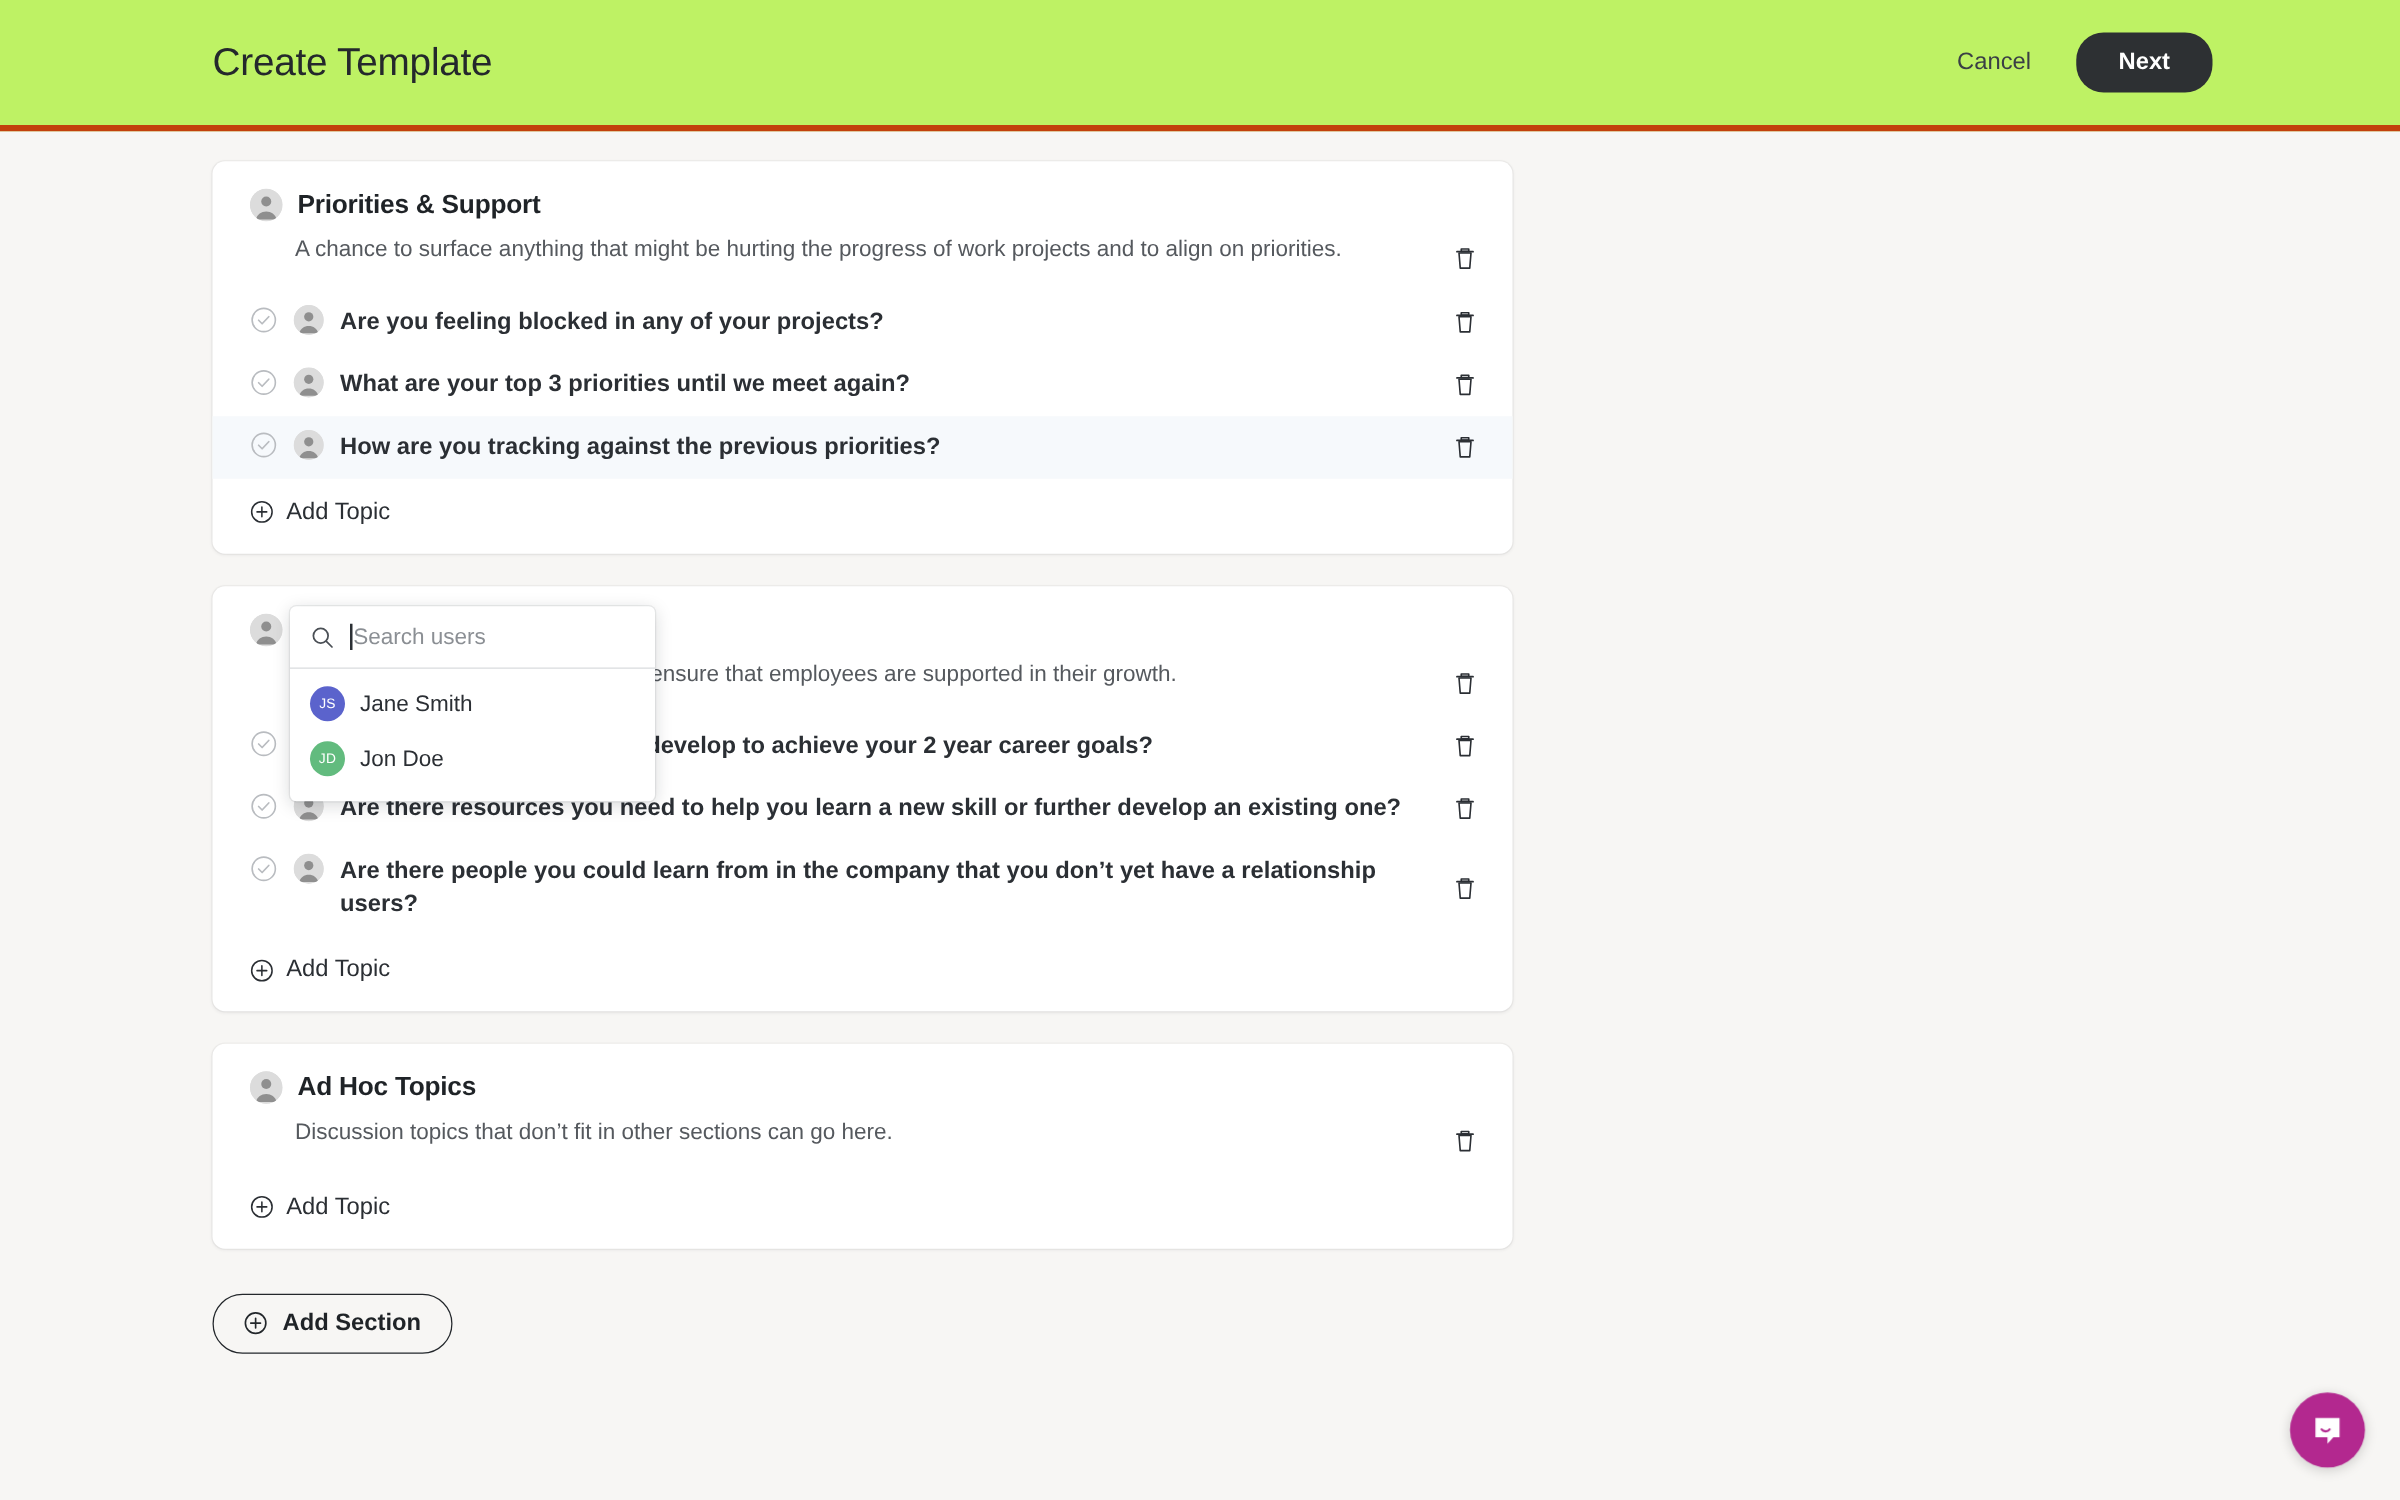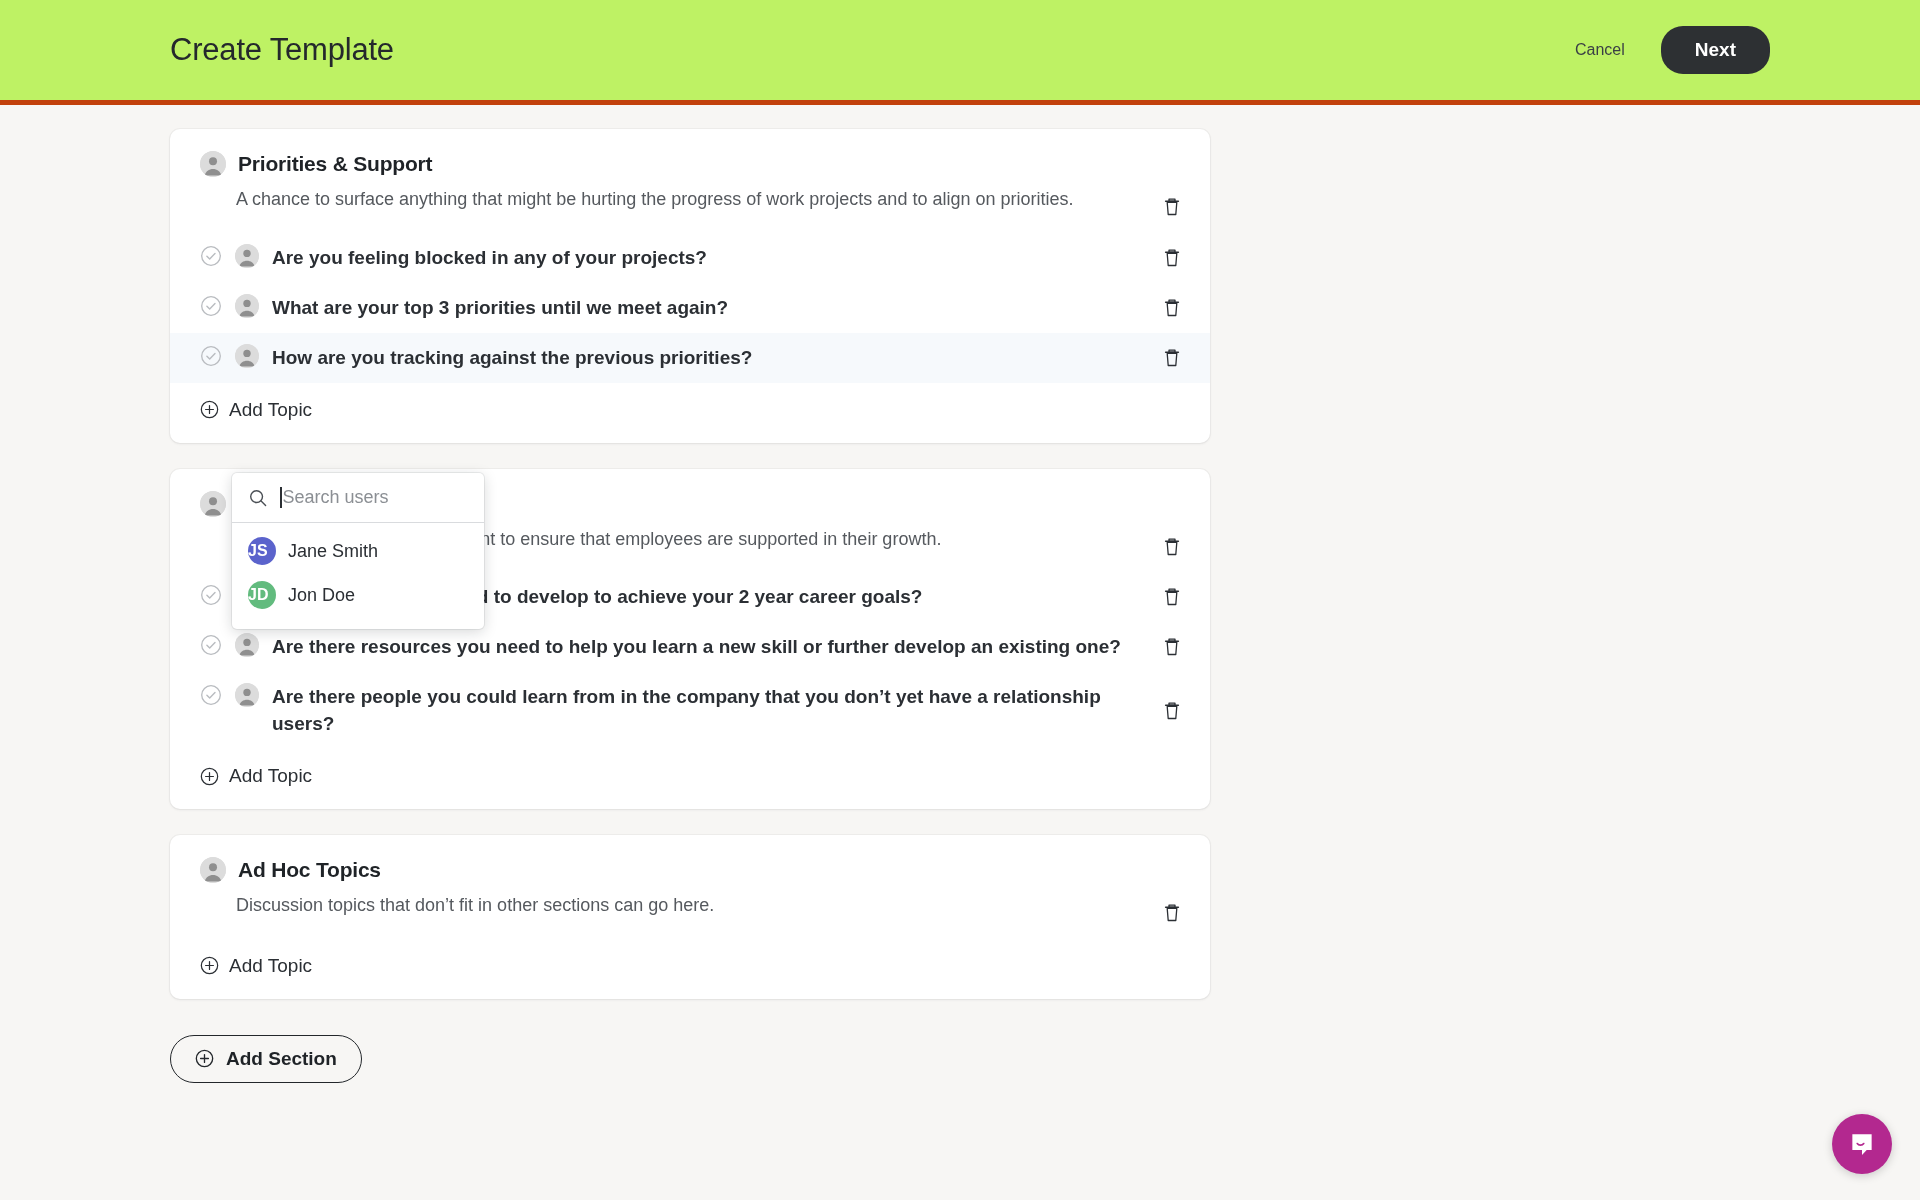--- a/index.html
+++ b/index.html
@@ -35,21 +35,21 @@
     color: #24282c;
   }
   .topbar-actions {
     margin-left: auto;
     display: flex;
     align-items: center;
     gap: 26px;
     padding-right: 110px;
   }
   .btn-cancel {
-    font-size: 16px;
+    font-size: 19px;
     color: #3a3f45;
     background: none;
     border: none;
     cursor: pointer;
     font-family: inherit;
     padding: 8px 10px;
   }
   .btn-next {
     font-size: 19px;
     color: #ffffff;
@@ -191,22 +191,22 @@
     border-radius: 24px;
     cursor: pointer;
     font-family: inherit;
   }
   .add-section .plus-ico svg { display: block; }
 
   
   .user-popup {
     position: absolute;
     left: 232px;
-    top: 368px;
-    width: 252px;
+    top: 380px;
+    width: 292px;
     background: #ffffff;
     border-radius: 5px;
     box-shadow: 0 3px 14px rgba(20,24,30,0.17), 0 0 0 1px rgba(20,24,30,0.07);
     z-index: 50;
     overflow: hidden;
   }
   .user-search {
     display: flex;
     align-items: center;
     gap: 12px;
@@ -235,25 +235,25 @@
     display: flex;
     align-items: center;
     gap: 12px;
     padding: 8px 16px;
     cursor: pointer;
   }
   .user-av {
     width: 28px; height: 28px;
     border-radius: 50%;
     color: #ffffff;
-    font-size: 16px;
-    font-weight: 700;
-    display: flex;
-    align-items: center;
-    justify-content: flex-start;
+    font-size: 11px;
+    font-weight: 400;
+    display: flex;
+    align-items: center;
+    justify-content: center;
     flex: none;
     letter-spacing: 0.2px;
   }
   .user-name { font-size: 18px; color: #2b2f34; }
 
   
   .chat-bubble {
     position: fixed;
     right: 28px;
     bottom: 26px;

